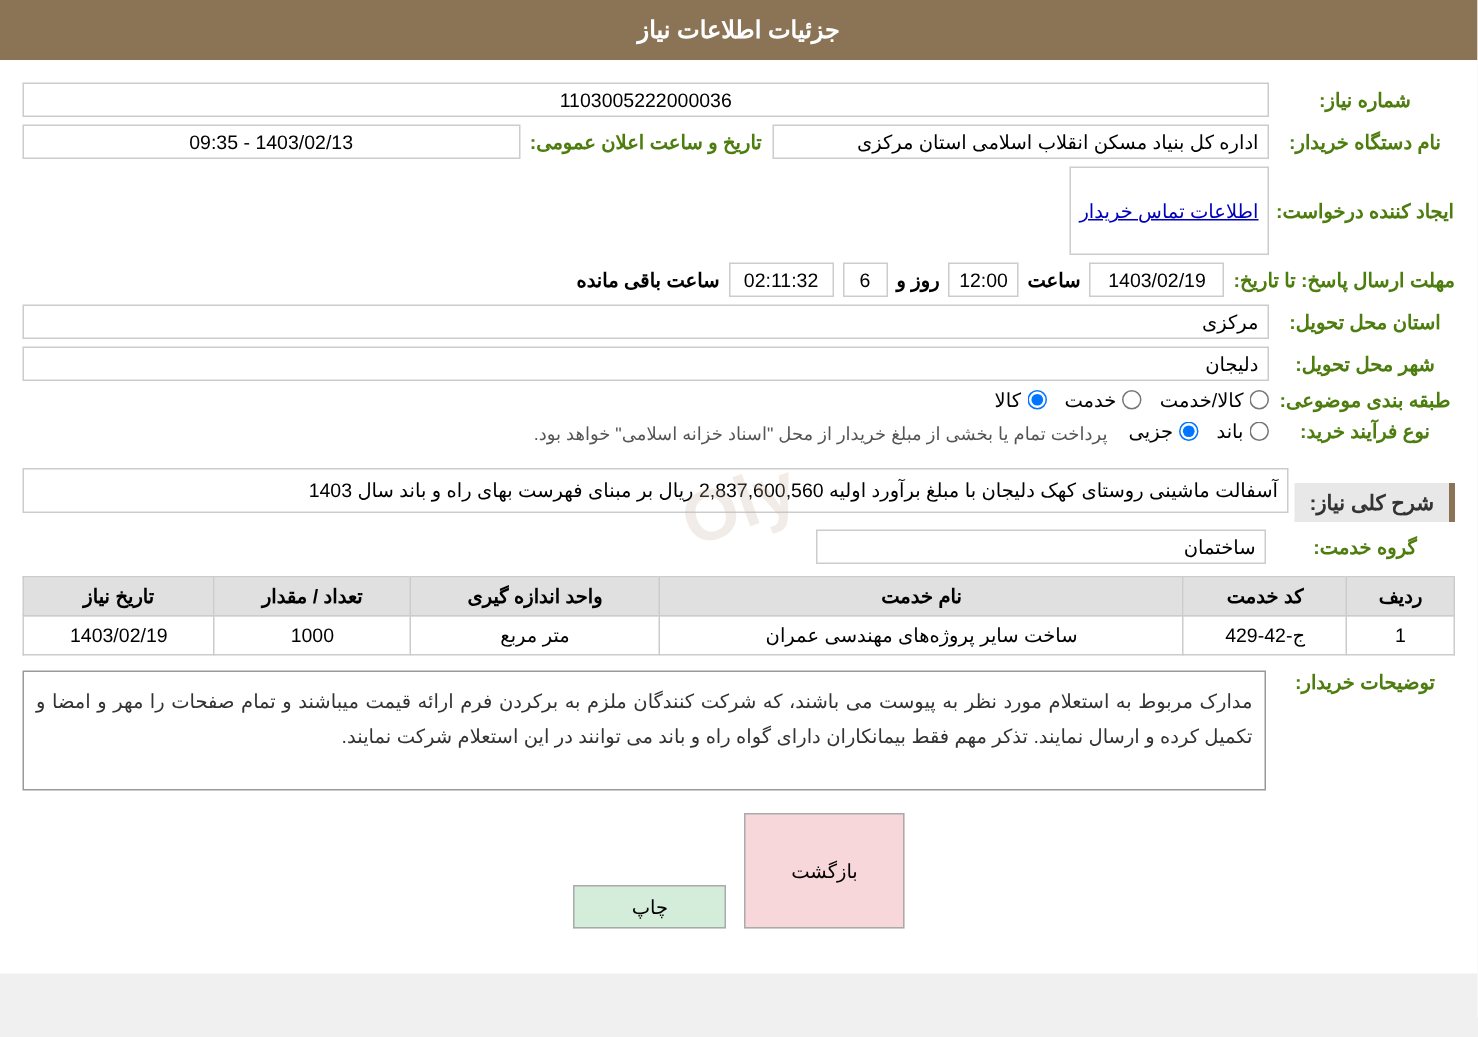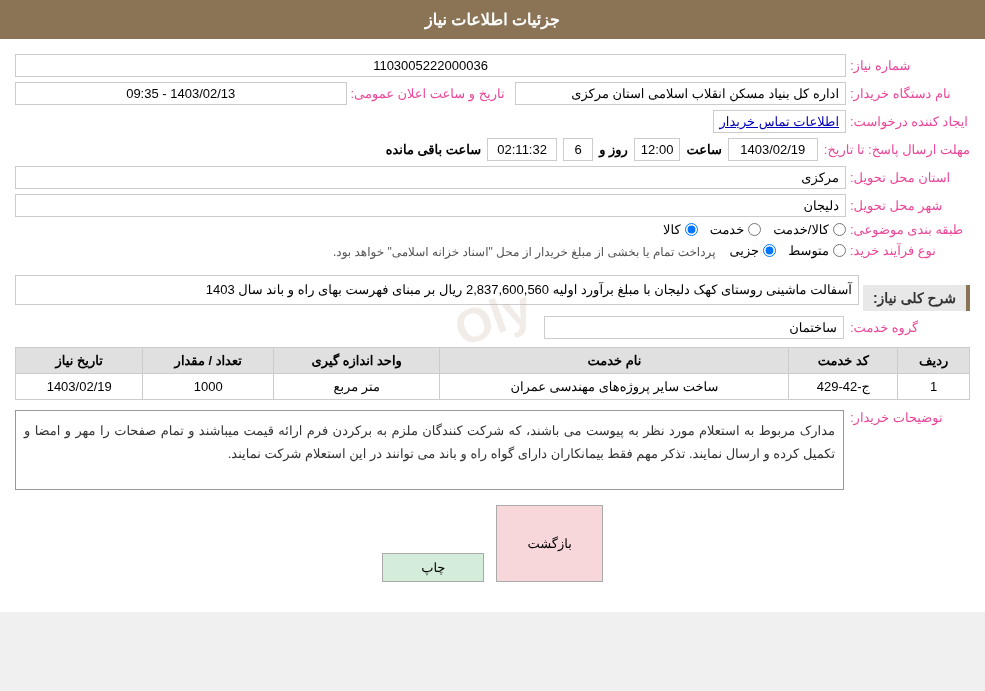--- a/index.html
+++ b/index.html
@@ -32,36 +32,36 @@
       padding: 3px 6px;
       min-height: 22px;
       flex: 1;
     }
     .field-value-link {
       color: #0000bb;
       text-decoration: underline;
       cursor: pointer;
       border: 1px solid #ccc;
       background: #fff;
-      padding: 3px 6px;
+      padding: 21px 6px;
       min-height: 22px;
     }
     .inline-group {
       display: flex;
       align-items: center;
       direction: rtl;
       gap: 4px;
       margin-bottom: 5px;
     }
     .inline-label {
-      font-weight: normal;
+      font-weight: bold;
       white-space: nowrap;
-      color: #ec4899;
+      color: #4d7c0f;
       min-width: 120px;
-      text-align: left;
+      text-align: center;
     }
     .date-section {
       display: flex;
       align-items: center;
       gap: 6px;
       direction: rtl;
       margin-bottom: 5px;
       flex-wrap: wrap;
     }
     .date-box {
@@ -261,21 +261,21 @@
             <span>کالا</span>
           </div>
         </div>
       </div>
 
       <div class="inline-group">
         <span class="inline-label">نوع فرآیند خرید:</span>
         <div class="radio-group">
           <div class="radio-item">
             <input type="radio" name="process" style="">
-            <span>متوسط</span>
+            <span>باند</span>
           </div>
           <div class="radio-item">
             <input type="radio" name="process" checked="" style="">
             <span>جزیی</span>
           </div>
         </div>
         <span class="note-text" style="margin-right:10px;">پرداخت تمام یا بخشی از مبلغ خریدار از محل "اسناد خزانه اسلامی" خواهد بود.</span>
       </div>
 
       <div class="inline-group" style="align-items:flex-start;margin-top:16px;">

